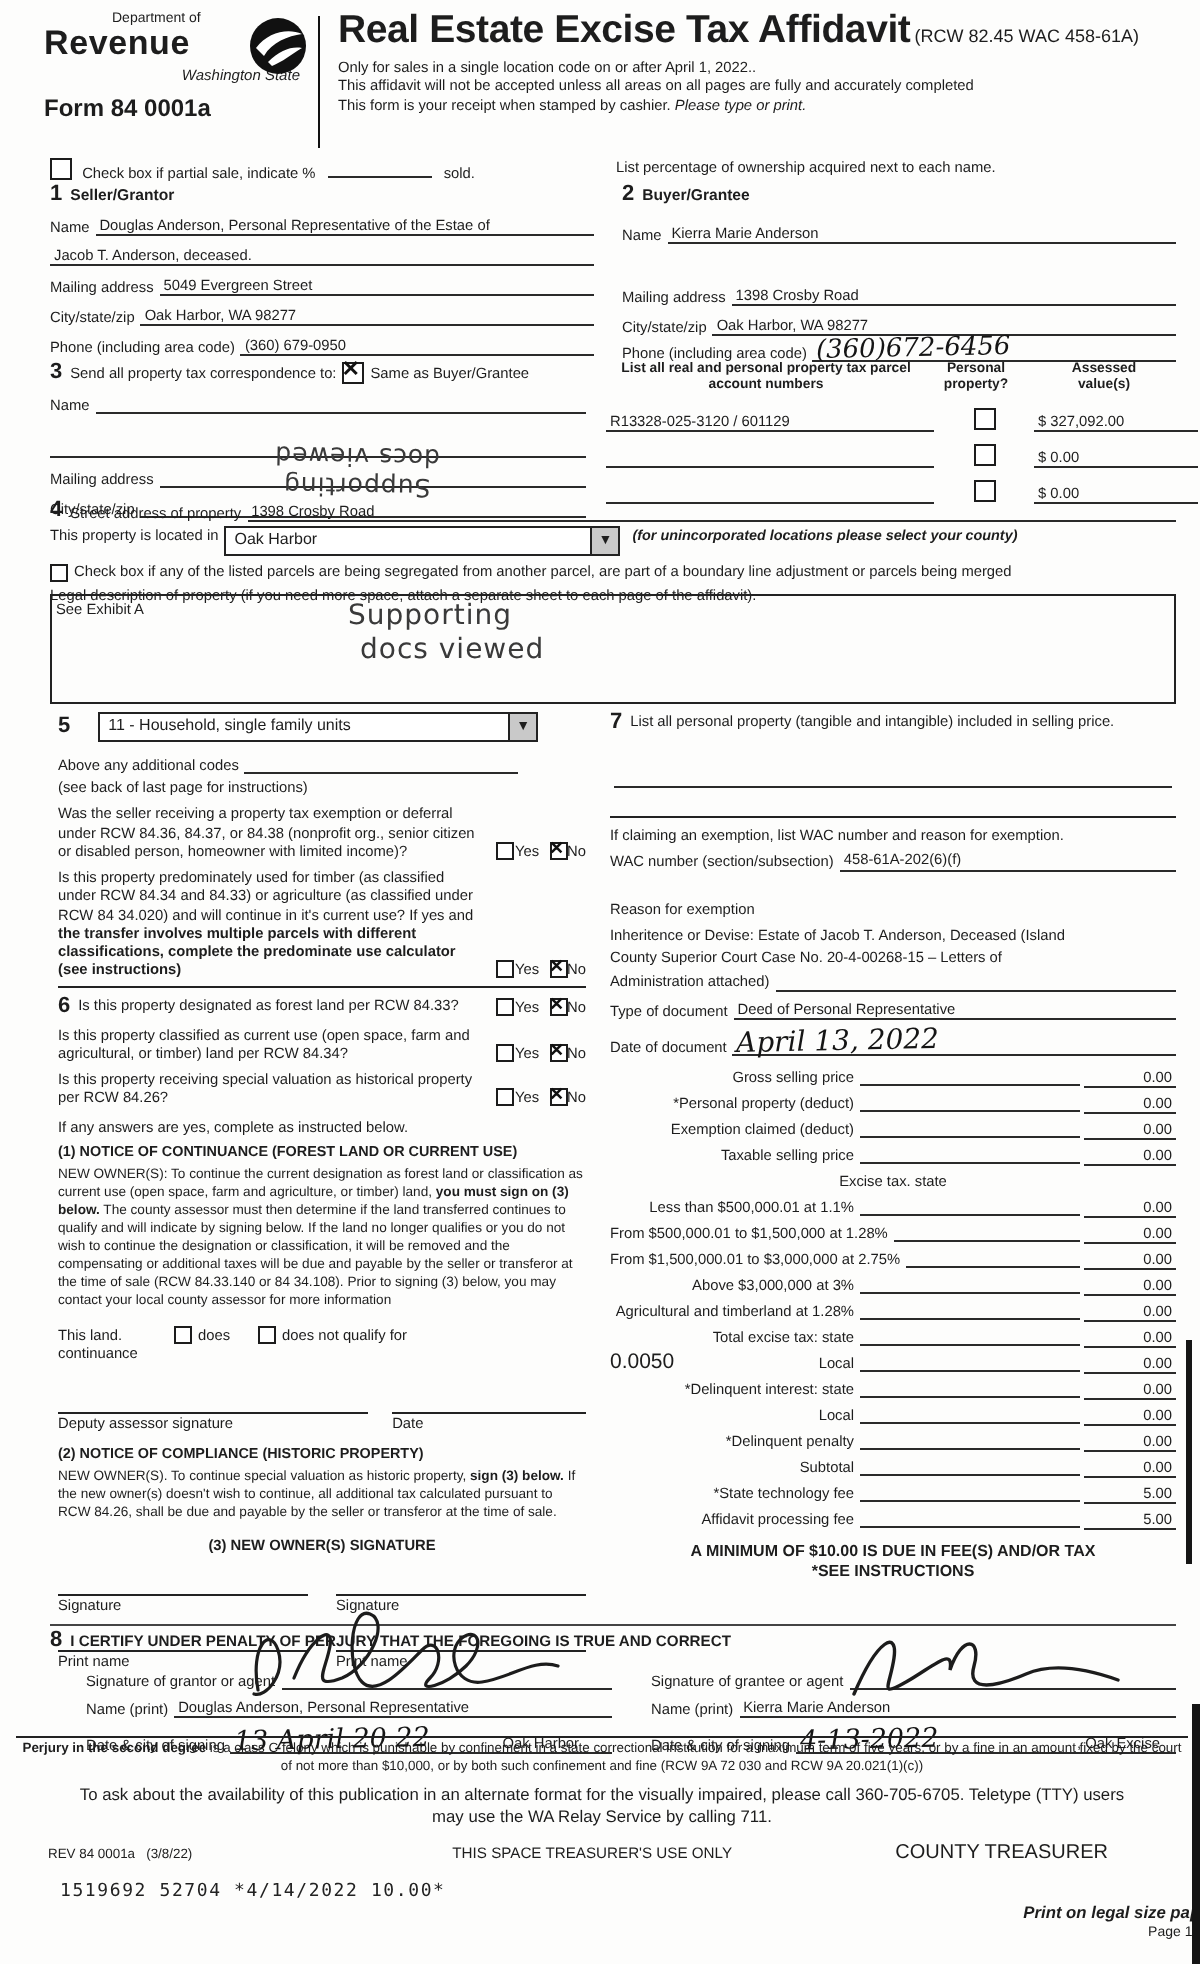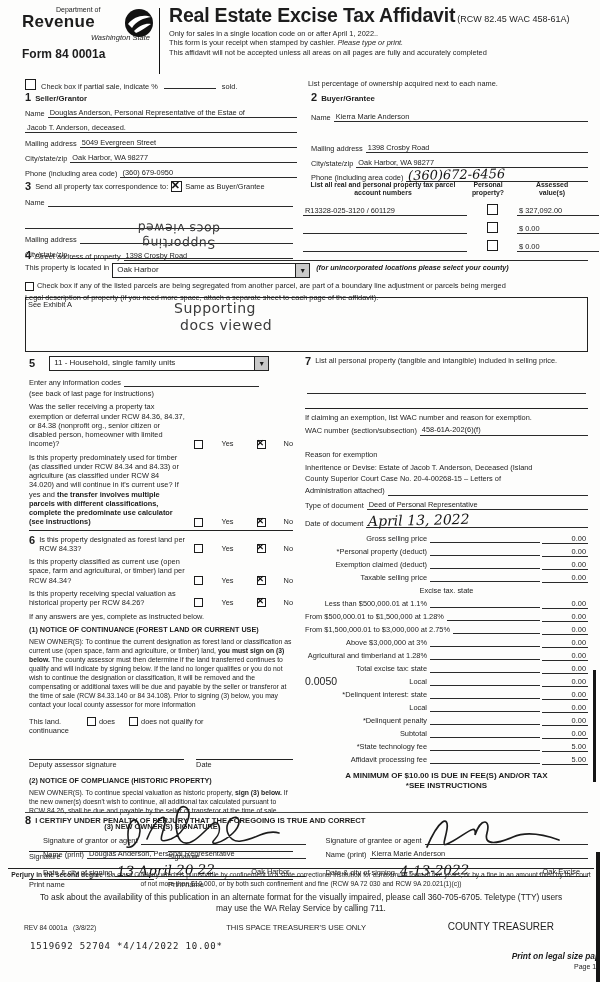--- a/index.html
+++ b/index.html
@@ -13,21 +13,21 @@
   .fv{flex:1;border-bottom:1px solid #2a2a2a;padding:0 2px;min-height:9px;white-space:nowrap}
   .cb{display:inline-block;width:9px;height:9px;border:1.3px solid #1c1c1c;position:relative;flex:none;background:#fff;vertical-align:-1px}
   .cb.checked::before{content:"\2715";position:absolute;left:-1.5px;top:-2.5px;font-size:11px;font-weight:700;color:#111;line-height:1}
   .cb.sm{width:7px;height:7px}
   .cb.sm.checked::before{font-size:9px;left:-1px;top:-2px}
   .dd{display:inline-flex;border:1.4px solid #222;background:#fff;align-items:stretch;height:13px}
   .dd .dd-val{padding:1px 4px;flex:1;font-size:8px;white-space:nowrap;overflow:hidden}
   .dd .dd-btn{width:13px;background:#c9c9c9;border-left:1px solid #222;text-align:center;font-size:7px;line-height:13px;flex:none}
   .stamp{font-family:"DejaVu Sans",sans-serif;font-size:14px;letter-spacing:.5px;color:#3a3a3a;line-height:1.2}
   .hw{font-family:"DejaVu Serif",serif;font-style:italic;font-size:12.5px;display:inline-block;transform:rotate(-1.2deg);line-height:.8;color:#151515}
-  .yn{white-space:nowrap;display:flex;align-items:flex-end;gap:18px;flex:none;margin-left:4px}
+  .yn{white-space:nowrap;display:flex;align-items:flex-start;gap:0;flex:none;margin-left:4px}
   .yn .cb{margin-left:5px}
   .q{display:flex;align-items:flex-end;margin-top:4px}
   .qtext{flex:1;line-height:1.25}
   .notice{font-size:6.8px;line-height:1.33;margin-top:3px}
   .sig-slot .line{border-bottom:1.1px solid #222;height:10px}
   .fee-row{display:flex;align-items:center;height:13px}
   .fee-label{margin-left:auto;white-space:nowrap}
   .fee-leader{flex:0 1 110px;min-width:12px;border-bottom:1px solid #2a2a2a;height:8px;margin-left:3px}
   .fee-value{flex:0 0 44px;text-align:right;border-bottom:1px solid #2a2a2a;padding-right:2px;margin-left:2px}
   .fee-prefix{font-size:10.5px;margin-right:38px;flex:none}
@@ -56,22 +56,22 @@
     <div style="font-size:12px;font-weight:bold;margin-top:5px">Form 84 0001a</div>
   </div>
   <div style="border-left:1.6px solid #111;height:66px;margin:2px 9px 0 9px;flex:none"></div>
   <div style="flex:1">
     <div style="line-height:1">
       <span style="font-size:19.5px;font-weight:bold;letter-spacing:-.2px">Real Estate Excise Tax Affidavit</span>
       <span style="font-size:9px">(RCW 82.45 WAC 458-61A)</span>
     </div>
     <div style="font-size:7.4px;margin-top:3px;line-height:1.3">
       <div>Only for sales in a single location code on or after April 1, 2022..</div>
+      <div>This affidavit will not be accepted unless all areas on all pages are fully and accurately completed</div>
       <div><span>This form is your receipt when stamped by cashier.</span> <span class="i">Please type or print.</span></div>
-      <div>This affidavit will not be accepted unless all areas on all pages are fully and accurately completed</div>
     </div>
   </div>
 </div>
 
 <div class="abs" style="left:25px;top:79px;right:12px">
   <span class="cb"></span>
   <span style="margin-left:3px">Check box if partial sale, indicate %</span>
   <span style="display:inline-block;width:52px;border-bottom:1px solid #2a2a2a;margin:0 4px"></span>
   <span>sold.</span>
   <span class="abs" style="left:283px;top:0">List percentage of ownership acquired next to each name.</span>
@@ -216,21 +216,21 @@
 
   <div style="padding-left:4px">
     <div style="display:flex;align-items:center">
       <span class="num" style="margin-right:14px">5</span>
       <span class="dd" style="width:218px">
         <span class="dd-val">11 - Household, single family units</span>
         <span class="dd-btn">▼</span>
       </span>
     </div>
     <div class="fr" style="margin-top:6px;max-width:230px">
-        <span class="fl">Enter any information codes</span>
+        <span class="fl">Above any additional codes</span>
         <span class="fv"></span>
       </div>
     <div style="margin-top:2px">(see back of last page for instructions)</div>
 
     <div class="q">
       <span class="qtext">Was the seller receiving a property tax exemption or deferral under RCW 84.36, 84.37, or 84.38 (nonprofit org., senior citizen or disabled person, homeowner with limited income)?</span>
       <span class="yn">
           <span class="cb sm"></span>
           <span>Yes</span>
           <span class="cb sm checked"></span>

